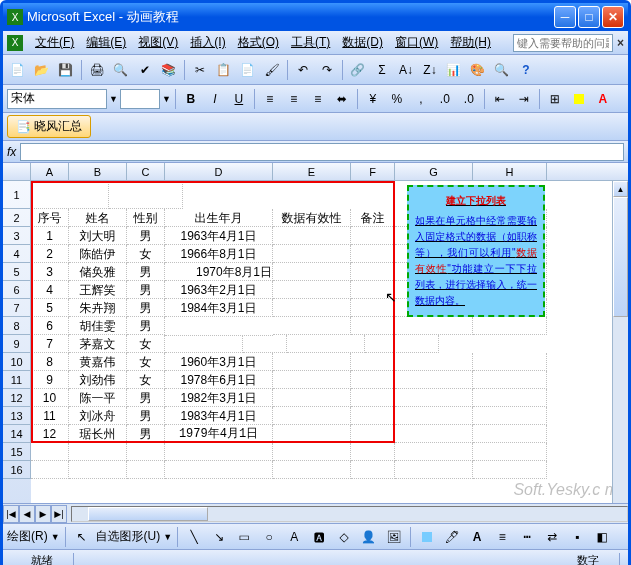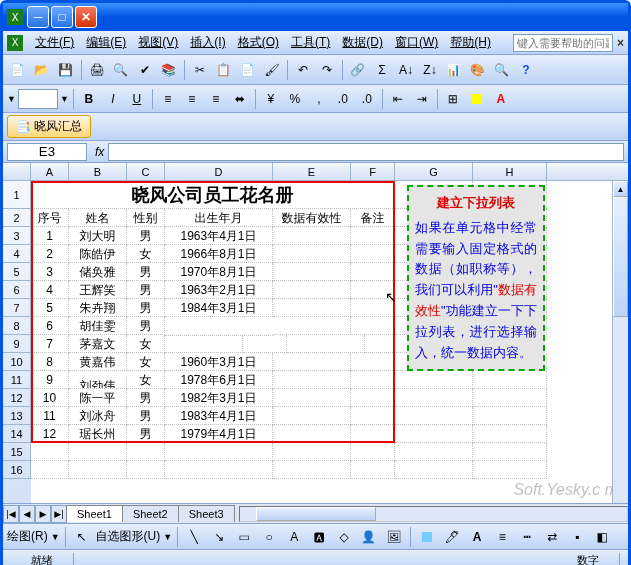--- a/index.html
+++ b/index.html
@@ -35,21 +35,21 @@
 .rows-container { flex: 1; display: flex; }
 .row-headers { width: 28px; background: linear-gradient(to bottom, #f4f8fe, #d4e1f6); }
 .row-h { height: 18px; text-align: center; border-bottom: 1px solid #9eb6ce; border-right: 1px solid #9eb6ce; font-size: 11px; line-height: 18px; cursor: pointer; }
 .row-h.tall { height: 28px; line-height: 28px; }
 .cells { position: relative; flex: 1; }
 .cell-row { display: flex; height: 18px; }
 .cell-row.tall { height: 28px; }
 .cell { border-right: 1px dotted #c0c0c0; border-bottom: 1px dotted #c0c0c0; text-align: center; font-size: 12px; line-height: 18px; overflow: hidden; white-space: nowrap; }
 .title-cell { font-size: 18px; font-weight: bold; font-family: KaiTi, STKaiti, serif; line-height: 28px; }
 .red-border { position: absolute; border: 2px solid #e00; pointer-events: none; }
-.info-box { position: absolute; border: 2px dashed #0a0; background: #e5e5e5; padding: 6px; font-size: 13px; line-height: 1.6; text-align: justify; }
+.info-box { position: absolute; border: 2px dashed #0a0; background: #7dd3fc; padding: 6px; font-size: 10px; line-height: 1.6; text-align: justify; text-decoration: underline; }
 .info-title { color: #d00; font-weight: bold; text-align: center; margin-bottom: 4px; font-family: SimHei, sans-serif; }
 .info-body { color: #00d; font-family: SimHei, sans-serif; }
 .highlight { color: #d00; }
 .cursor-arrow { position: absolute; font-size: 14px; color: #000; }
 .watermark { position: absolute; right: 10px; bottom: 4px; font-size: 16px; color: rgba(0,0,0,0.25); font-style: italic; font-family: Arial; }
 .sheet-tabs { height: 20px; display: flex; align-items: center; background: #dce6f4; border-top: 1px solid #8ba4d6; }
 .tab-nav { display: flex; }
 .tab-nav-btn { width: 16px; height: 18px; border: 1px solid #8ba4d6; background: #dce6f4; display: flex; align-items: center; justify-content: center; cursor: pointer; font-size: 9px; }
 .sheet-tab { padding: 2px 10px; background: #fff; border: 1px solid #888; border-bottom: none; margin-left: -1px; cursor: pointer; font-size: 11px; }
 .sheet-tab.inactive { background: #dce6f4; }
@@ -62,20 +62,21 @@
 .vscroll-btn { height: 16px; background: linear-gradient(to bottom, #e6eefc, #bdd4f6); border: 1px outset #fff; display: flex; align-items: center; justify-content: center; font-size: 8px; cursor: pointer; }
 .vscroll-thumb { height: 120px; background: linear-gradient(to bottom, #e6eefc, #bdd4f6); border: 1px outset #fff; }
 .color-swatch { display: inline-block; width: 10px; height: 10px; }
 </style>
 </head>
 <body>
 
 <div class="window">
   <div class="titlebar">
     <div class="app-icon">X</div>
+    <div class="title-text">Microsoft Excel - 动画教程</div>
     <div class="win-controls">
       <div class="win-btn">─</div>
       <div class="win-btn">□</div>
       <div class="win-btn close">✕</div>
     </div>
   </div>
 
   <div class="menubar">
     <div class="app-icon menu-icon">X</div>
     <div id="menus" style="display: flex;">
@@ -115,20 +116,21 @@
     <div class="tb-btn">Σ</div>
     <div class="tb-btn">A↓</div>
     <div class="tb-btn">Z↓</div>
     <div class="tb-btn">📊</div>
     <div class="tb-btn">🎨</div>
     <div class="tb-btn">🔍</div>
     <div class="tb-btn" style="color:#15c;font-weight:bold">?</div>
   </div>
 
   <div class="format-bar">
+    <input class="font-select" value="宋体" style="">
     <span style="font-size:9px">▼</span>
     <input class="size-select" style="">
     <span style="font-size:9px">▼</span>
     <div class="tb-sep"></div>
     <div class="tb-btn">
         <b>B</b>
       </div>
     <div class="tb-btn">
         <i>I</i>
       </div>
@@ -160,21 +162,20 @@
   </div>
 
   <div class="custom-tb">
     <div class="custom-btn">
       <span>📑</span>
       <span>晓风汇总</span>
     </div>
   </div>
 
   <div class="namebox-row">
-    <input class="namebox" value="E3" style="">
     <span class="fx-label">fx</span>
     <div class="formula-bar"></div>
   </div>
 
   <div class="grid-area">
     <div class="col-headers" id="colheaders">
       <div class="corner"></div>
     <div class="col-h" style="width: 38px;">A</div>
         <div class="col-h" style="width: 58px;">B</div>
         <div class="col-h" style="width: 38px;">C</div>
@@ -198,21 +199,20 @@
           <div class="row-h">10</div>
           <div class="row-h">11</div>
           <div class="row-h">12</div>
           <div class="row-h">13</div>
           <div class="row-h">14</div>
           <div class="row-h">15</div>
           <div class="row-h">16</div>
         </div>
       <div class="cells" id="cells">
           <div class="cell-row tall">
-            <div class="cell title-cell" style="width: 364px;">晓风公司员工花名册</div>
             <div class="cell" style="width: 78px;"></div>
             <div class="cell" style="width: 74px;"></div>
           </div>
           <div class="cell-row">
             <div class="cell" style="width: 38px;">序号</div>
             <div class="cell" style="width: 58px;">姓名</div>
             <div class="cell" style="width: 38px;">性别</div>
             <div class="cell" style="width: 108px;">出生年月</div>
             <div class="cell" style="width: 78px;">数据有效性</div>
             <div class="cell" style="width: 44px;">备注</div>
@@ -236,21 +236,21 @@
             <div class="cell" style="width: 108px;">1966年8月1日</div>
             <div class="cell" style="width: 78px;"></div>
             <div class="cell" style="width: 44px;"></div>
             <div class="cell" style="width: 78px;"></div>
             <div class="cell" style="width: 74px;"></div>
           </div>
           <div class="cell-row">
             <div class="cell" style="width: 38px;">3</div>
             <div class="cell" style="width: 58px;">储奂雅</div>
             <div class="cell" style="width: 38px;">男</div>
-            <div class="cell" style="width: 108px;">1970年8月1日</div>
+            <div class="cell" style="width: 108px; text-align: right;">1970年8月1日</div>
             <div class="cell" style="width: 78px;"></div>
             <div class="cell" style="width: 44px;"></div>
             <div class="cell" style="width: 78px;"></div>
             <div class="cell" style="width: 74px;"></div>
           </div>
           <div class="cell-row">
             <div class="cell" style="width: 38px;">4</div>
             <div class="cell" style="width: 58px;">王辉笑</div>
             <div class="cell" style="width: 38px;">男</div>
             <div class="cell" style="width: 108px;">1963年2月1日</div>
@@ -293,21 +293,21 @@
             <div class="cell" style="width: 58px;">黄嘉伟</div>
             <div class="cell" style="width: 38px;">女</div>
             <div class="cell" style="width: 108px;">1960年3月1日</div>
             <div class="cell" style="width: 78px;"></div>
             <div class="cell" style="width: 44px;"></div>
             <div class="cell" style="width: 78px;"></div>
             <div class="cell" style="width: 74px;"></div>
           </div>
           <div class="cell-row">
             <div class="cell" style="width: 38px;">9</div>
-            <div class="cell" style="width: 58px; margin-top: 6px;">刘劲伟</div>
+            <div class="cell" style="width: 58px;">刘劲伟</div>
             <div class="cell" style="width: 38px;">女</div>
             <div class="cell" style="width: 108px;">1978年6月1日</div>
             <div class="cell" style="width: 78px;"></div>
             <div class="cell" style="width: 44px;"></div>
             <div class="cell" style="width: 78px;"></div>
             <div class="cell" style="width: 74px;"></div>
           </div>
           <div class="cell-row">
             <div class="cell" style="width: 38px;">10</div>
             <div class="cell" style="width: 58px;">陈一平</div>
@@ -325,21 +325,21 @@
             <div class="cell" style="width: 108px;">1983年4月1日</div>
             <div class="cell" style="width: 78px;"></div>
             <div class="cell" style="width: 44px;"></div>
             <div class="cell" style="width: 78px;"></div>
             <div class="cell" style="width: 74px;"></div>
           </div>
           <div class="cell-row">
             <div class="cell" style="width: 38px;">12</div>
             <div class="cell" style="width: 58px;">琚长州</div>
             <div class="cell" style="width: 38px;">男</div>
-            <div class="cell" style="width: 108px;">1979年4月1日</div>
+            <div class="cell" style="width: 108px; font-family: Liberation Mono, monospace;">1979年4月1日</div>
             <div class="cell" style="width: 78px;"></div>
             <div class="cell" style="width: 44px;"></div>
             <div class="cell" style="width: 78px;"></div>
             <div class="cell" style="width: 74px;"></div>
           </div>
           <div class="cell-row">
             <div class="cell" style="width: 38px;"></div>
             <div class="cell" style="width: 58px;"></div>
             <div class="cell" style="width: 38px;"></div>
             <div class="cell" style="width: 108px;"></div>
@@ -373,25 +373,20 @@
     </div>
   </div>
 
   <div class="sheet-tabs">
     <div class="tab-nav">
       <div class="tab-nav-btn">|◀</div>
       <div class="tab-nav-btn">◀</div>
       <div class="tab-nav-btn">▶</div>
       <div class="tab-nav-btn">▶|</div>
     </div>
-    <div id="sheettabs" style="display:flex">
-        <div class="sheet-tab">Sheet1</div>
-        <div class="sheet-tab inactive">Sheet2</div>
-        <div class="sheet-tab inactive">Sheet3</div>
-      </div>
     <div class="hscroll">
       <div class="hscroll-thumb"></div>
     </div>
   </div>
 
   <div class="draw-bar">
     <span>绘图(R)</span>
       <span style="font-size:9px">▼</span>
     <div class="tb-sep"></div>
     <div class="tb-btn">↖</div>

